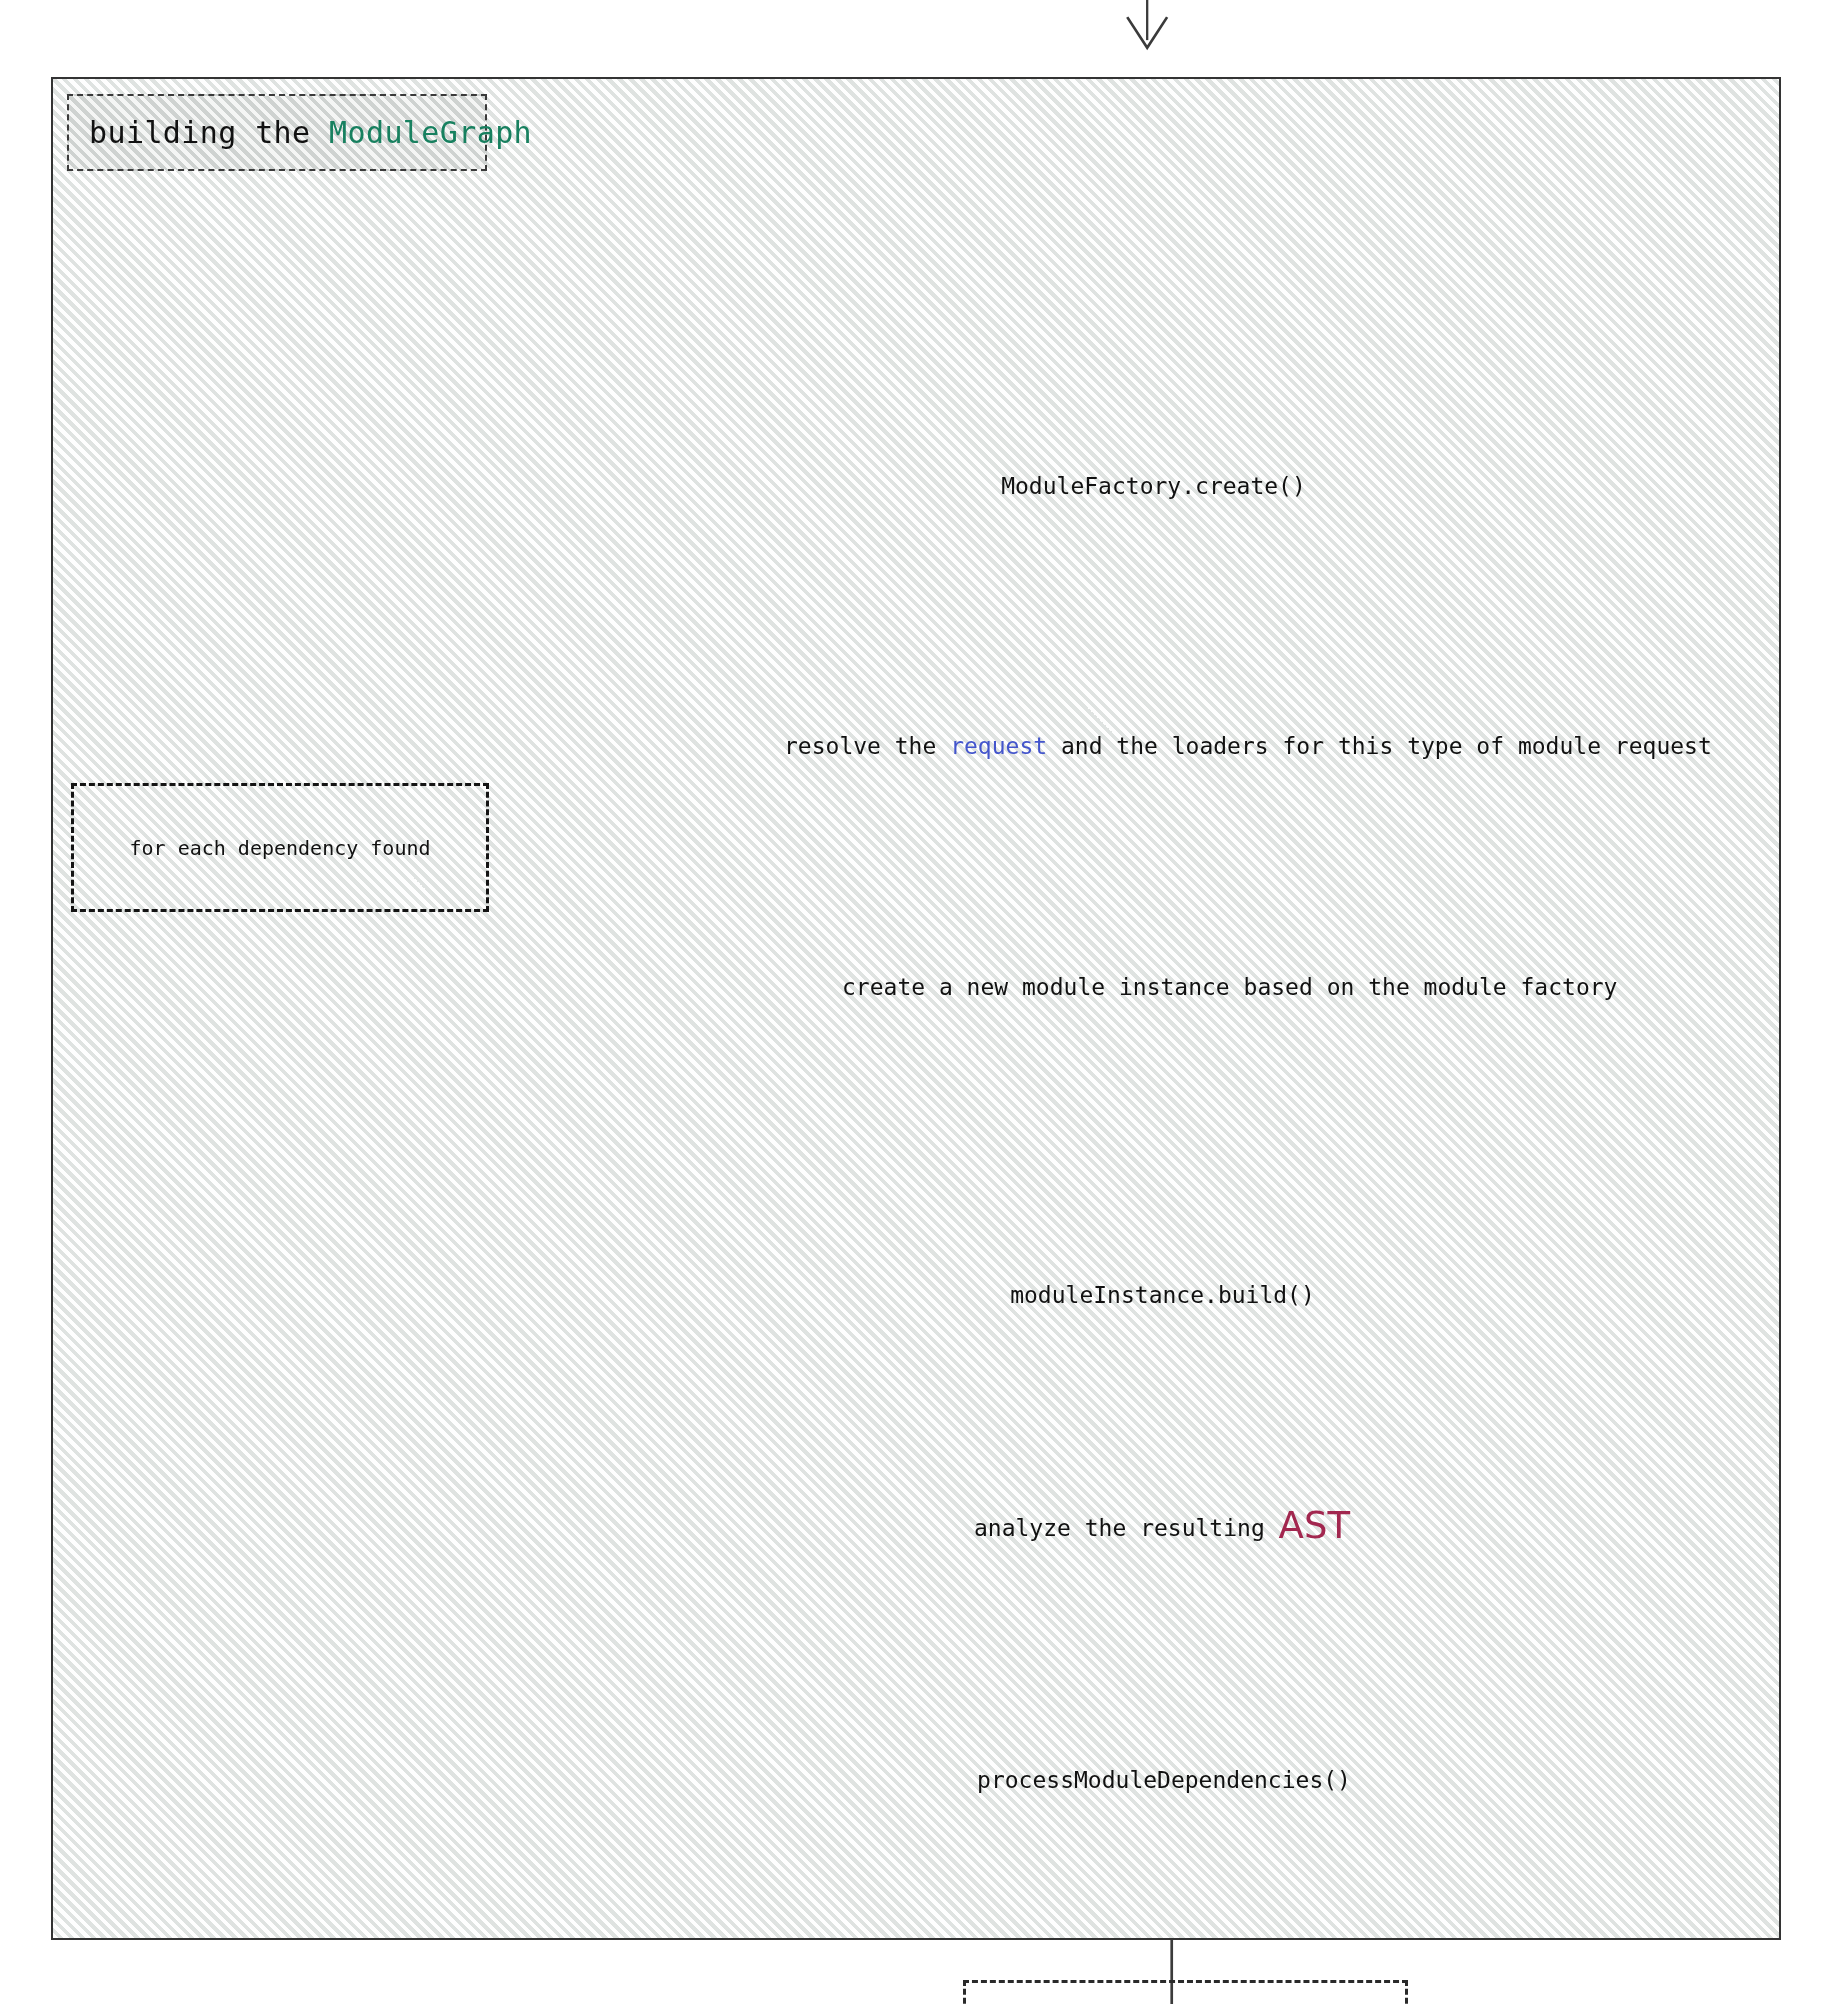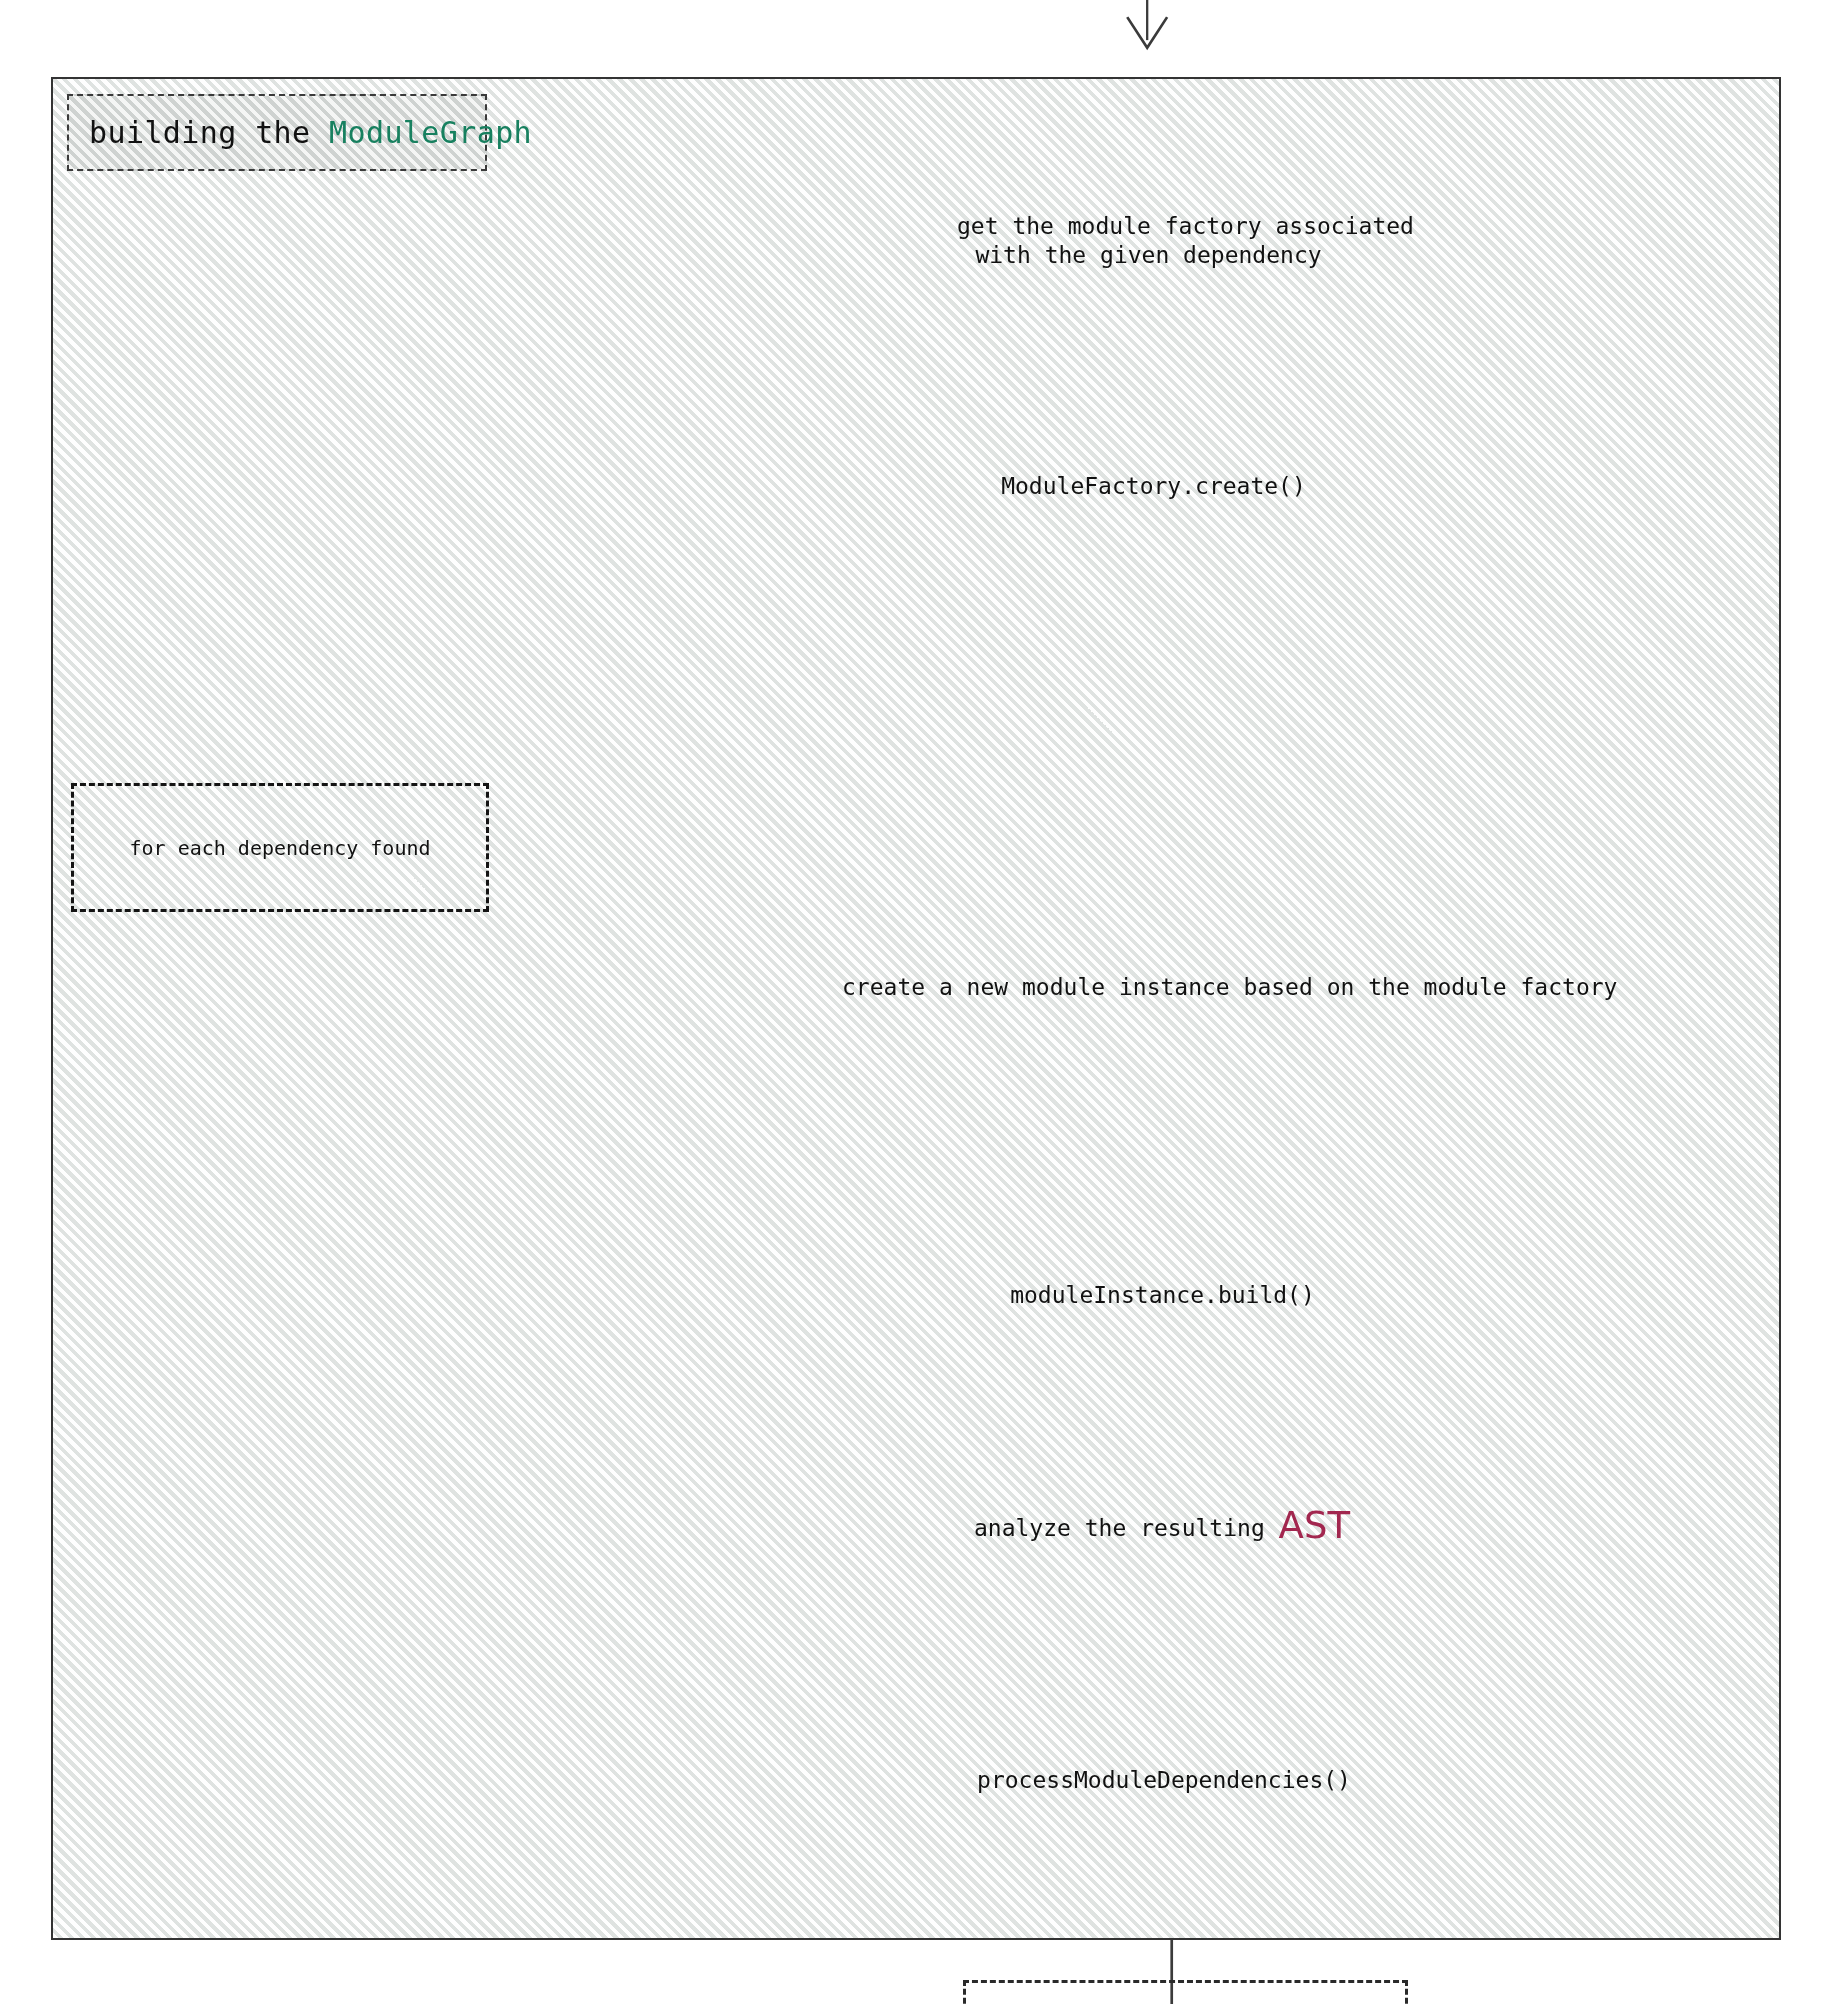--- a/index.html
+++ b/index.html
@@ -191,29 +191,28 @@
     <div class="subgraph-title">
       <span class="t"><span>building the </span><span class="code-green">ModuleGraph</span></span>
     </div>
 
   </div>
 
   <div class="loop-box">
     <span class="t">for each dependency found</span>
   </div>
 
-  <div class="node mono-sm" style="left:957px; top:212px; width:383px;">
-    <div>get the module factory associated</div>
-    <div>with the given dependency</div>
-  </div>
 
   <div class="node mono-sm code-green" style="left:954px; top:472px; width:399px;">
     <div>ModuleFactory.create()</div>
   </div>
 
+  <div class="node mono-sm" style="left:784px; top:732px; width:742px;">
+    <span>resolve the </span><span class="code-blue">request</span><span> and the loaders for this type of module request</span>
+  </div>
 
   <div class="node mono-sm" style="left:842px; top:973px; width:634px;">
     <div>create a new module instance based on the module factory</div>
   </div>
 
   <div class="node mono-sm code-green" style="left:963px; top:1281px; width:399px;">
     <div>moduleInstance.build()</div>
   </div>
 
   <div class="node mono-sm" style="left:955px; top:1502px; width:414px;">

